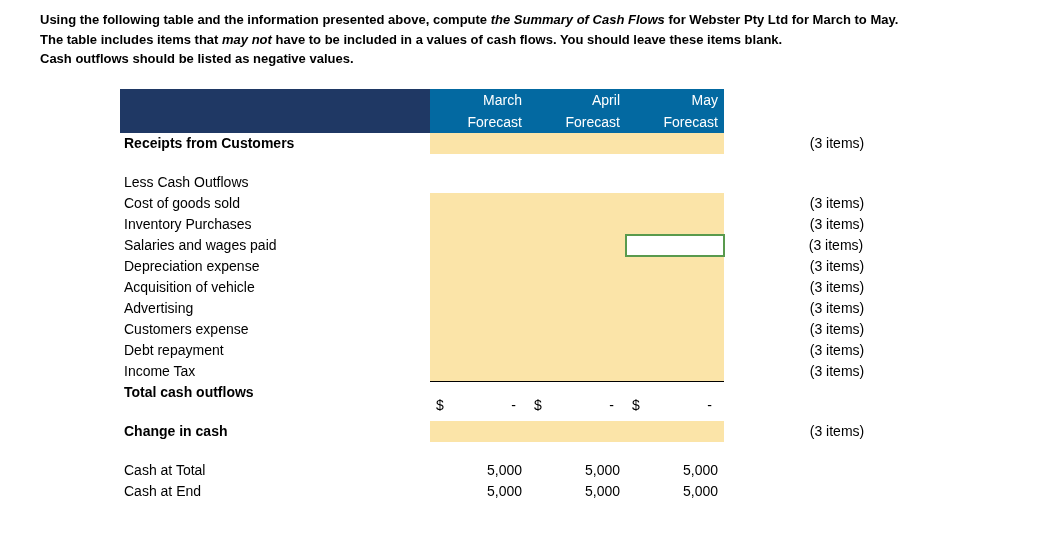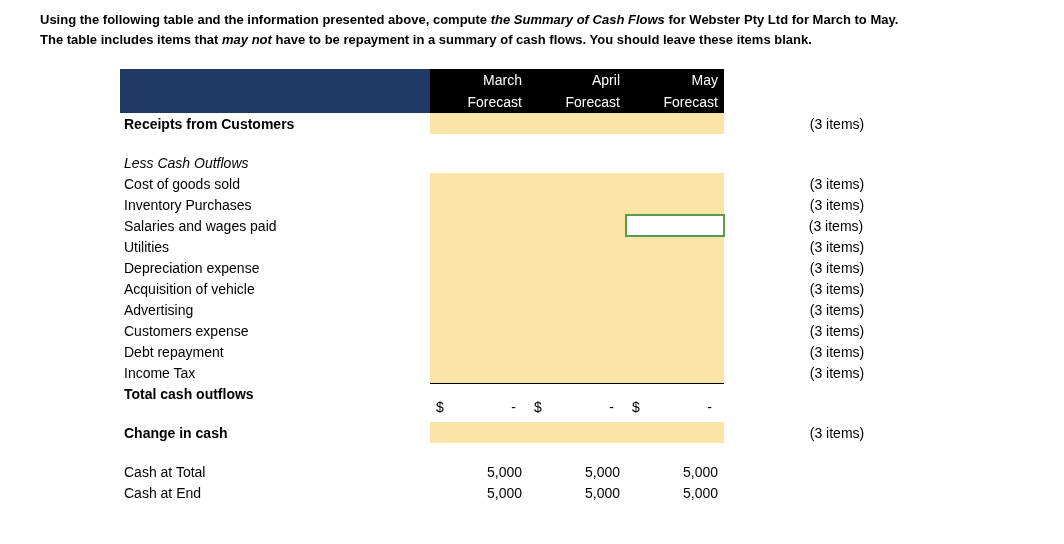--- a/index.html
+++ b/index.html
@@ -30,21 +30,21 @@
   table {
     border-collapse: collapse;
   }
   td, th {
     padding: 0;
     vertical-align: middle;
     font-size: 14px;
   }
 
   .header-row td {
-    background: #000000;
+    background: #0369a1;
     color: #fff;
     font-weight: normal;
     text-align: right;
     padding-right: 6px;
     height: 22px;
     font-size: 14px;
   }
   .header-row td.label-col {
     background: #1f3864;
   }
@@ -59,21 +59,21 @@
     text-align: right;
     padding-right: 6px;
   }
   .hint-col {
     width: 120px;
     text-align: center;
     padding-left: 50px;
   }
 
   .bold { font-weight: bold; }
-  .italic { font-style: italic; }
+  .italic { }
 
   .input-cell {
     background: #fbe4a8;
   }
   .input-cell.green-border {
     outline: 2px solid #599a4d;
     outline-offset: -1px;
     background: #fff;
     position: relative;
   }
@@ -98,21 +98,22 @@
   }
 
 </style>
 </head>
 <body>
 
 <div class="page">
 
   <div class="instructions">
     <span>Using the following table and the information presented above, compute </span><span class="italic">the Summary of Cash Flows </span><span>for Webster Pty Ltd for March to May.</span><br>
-    <span>The table includes items that </span><span class="italic">may not</span><span> have to be repayment in a summary of cash flows. You should leave these items blank.</span><br>
+    <span>The table includes items that </span><span class="italic">may not</span><span> have to be included in a values of cash flows. You should leave these items blank.</span><br>
+    <span>Cash outflows should be listed as negative values.</span>
   </div>
 
   <div class="table-wrap">
     <table>
 
       <tbody>
           <tr class="header-row">
         <td class="label-col"></td>
         <td class="month-col">March</td>
         <td class="month-col">April</td>
@@ -169,27 +170,20 @@
       </tr>
 
       <tr>
         <td class="label-col">Salaries and wages paid</td>
         <td class="month-col input-cell"></td>
         <td class="month-col input-cell"></td>
         <td class="month-col input-cell green-border"></td>
         <td class="hint-col" style="padding-left:48px;">(3 items)</td>
       </tr>
 
-      <tr>
-        <td class="label-col">Utilities</td>
-        <td class="month-col input-cell"></td>
-        <td class="month-col input-cell"></td>
-        <td class="month-col input-cell"></td>
-        <td class="hint-col">(3 items)</td>
-      </tr>
 
       <tr>
         <td class="label-col">Depreciation expense</td>
         <td class="month-col input-cell"></td>
         <td class="month-col input-cell"></td>
         <td class="month-col input-cell"></td>
         <td class="hint-col">(3 items)</td>
       </tr>
 
       <tr>

